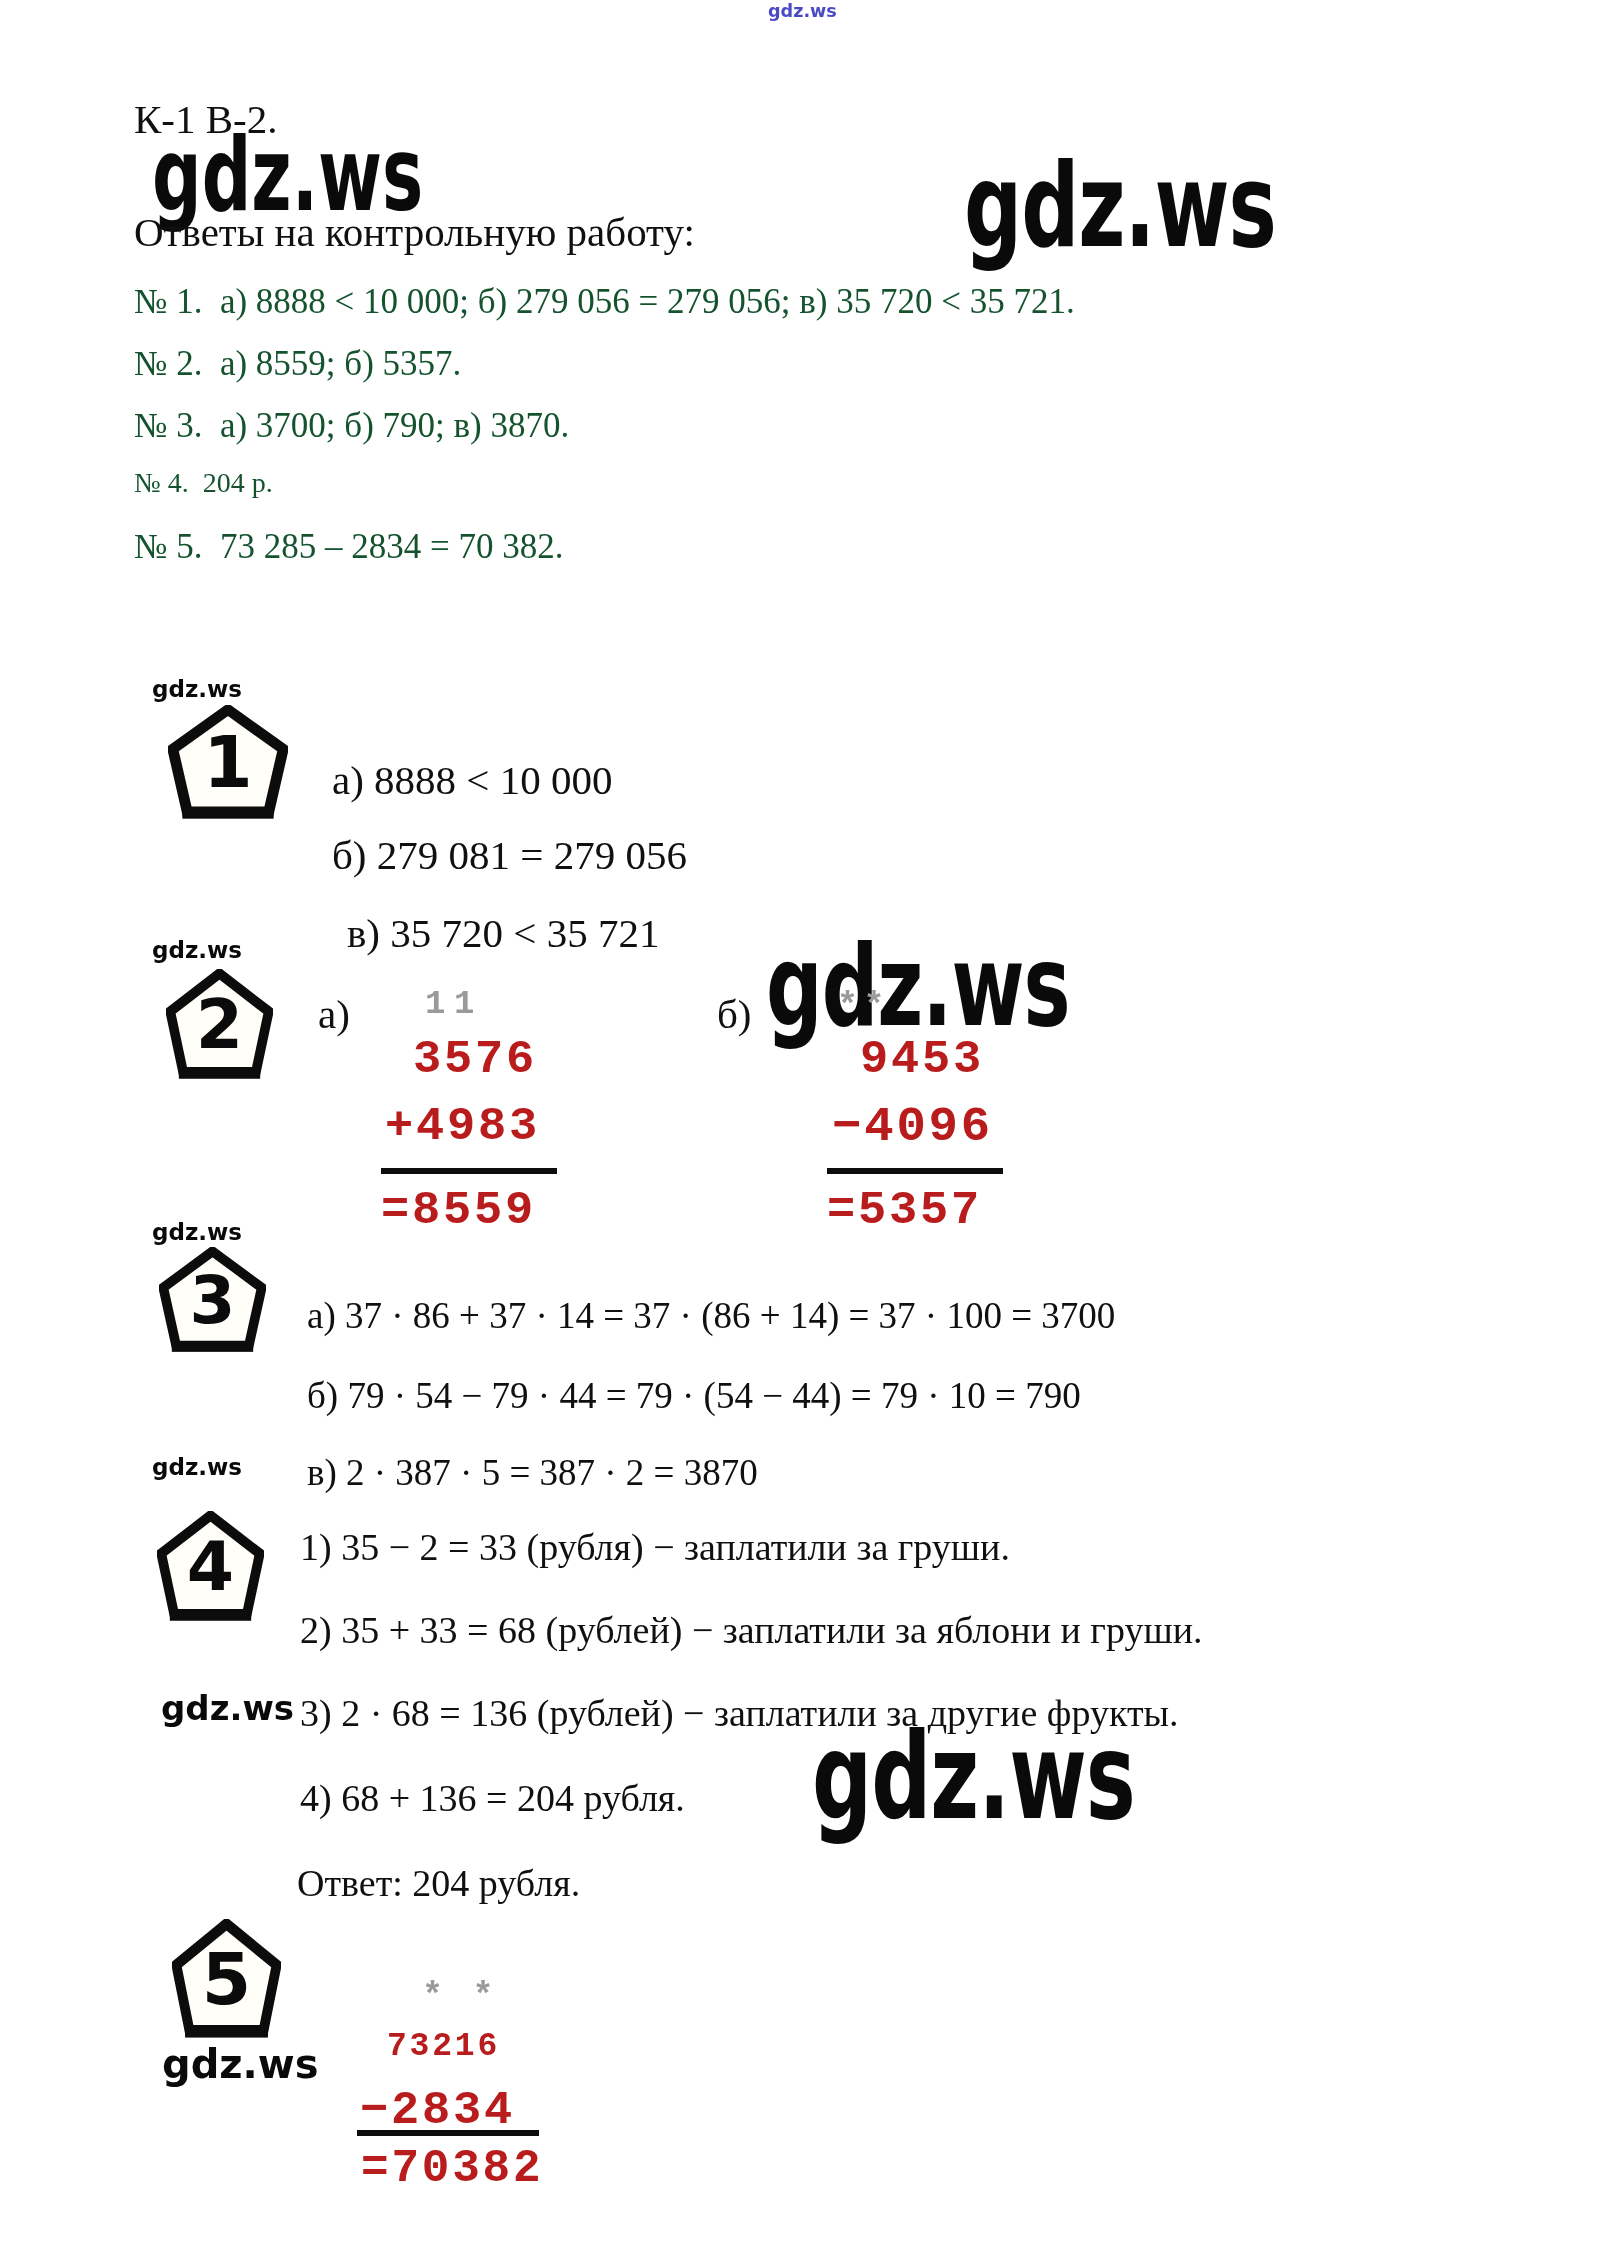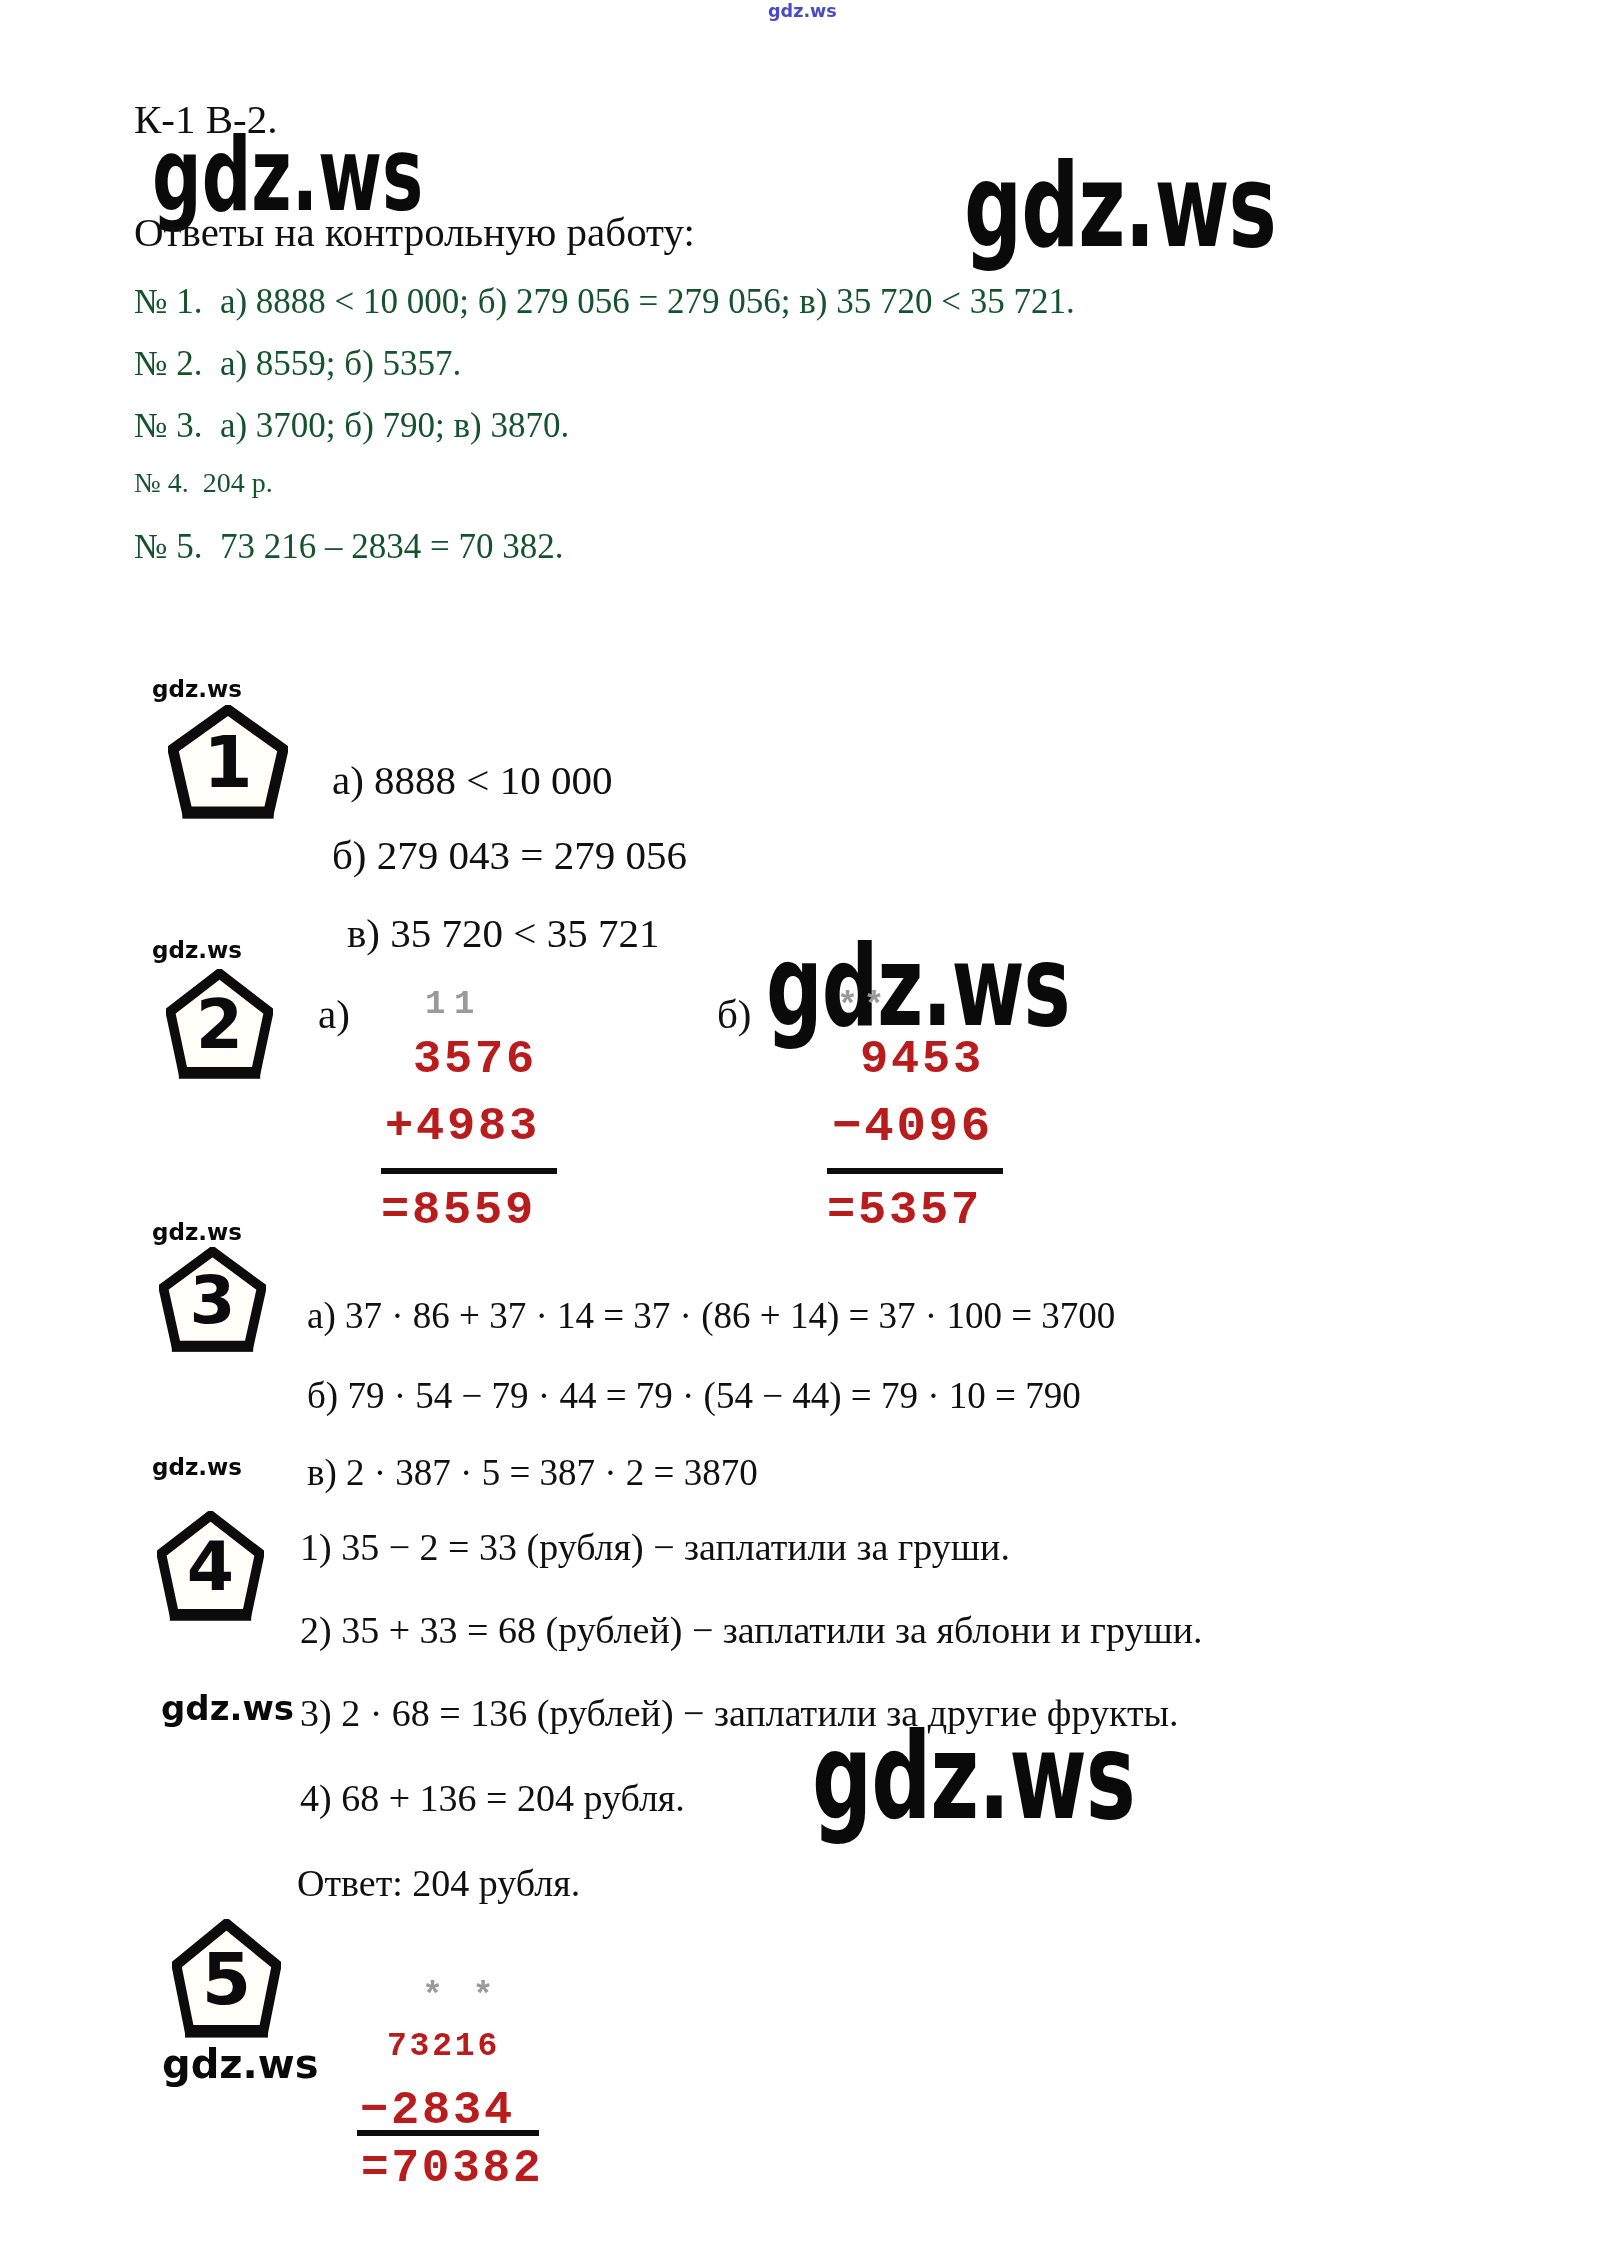--- a/index.html
+++ b/index.html
@@ -38,32 +38,32 @@
 
   <div class="abs serif-b" style="left:134px;top:99px;font-size:41px;">К-1 В-2.</div>
   <div class="abs wm wm-cond" style="left:152px;top:124px;font-size:102px;">gdz.ws</div>
   <div class="abs serif-b" style="left:134px;top:212px;font-size:41px;">Ответы на контрольную работу:</div>
   <div class="abs wm wm-big" style="left:964px;top:148px;font-size:116px;">gdz.ws</div>
 
   <div class="abs serif-r" style="left:134px;top:284px;font-size:35px;"><span>№ 1.</span>&nbsp;&nbsp;<span>а) 8888 &lt; 10 000;   б) 279 056 = 279 056;   в) 35 720 &lt; 35 721.</span></div>
   <div class="abs serif-r" style="left:134px;top:346px;font-size:35px;"><span>№ 2.</span>&nbsp;&nbsp;<span>а) 8559;   б) 5357.</span></div>
   <div class="abs serif-r" style="left:134px;top:408px;font-size:35px;"><span>№ 3.</span>&nbsp;&nbsp;<span>а) 3700;   б) 790;   в) 3870.</span></div>
   <div class="abs serif-r" style="left:134px;top:469px;font-size:28px;"><span>№ 4.</span>&nbsp;&nbsp;<span>204 р.</span></div>
-  <div class="abs serif-r" style="left:134px;top:529px;font-size:35px;"><span>№ 5.</span>&nbsp;&nbsp;<span>73 216 – 2834 = 70 382.</span></div>
+  <div class="abs serif-r" style="left:134px;top:529px;font-size:35px;"><span>№ 5.</span>&nbsp;&nbsp;<span>73 285 – 2834 = 70 382.</span></div>
 
   <div class="abs wm" style="left:152px;top:678px;font-size:23px;">gdz.ws</div>
   <div class="pent" style="left:168px;top:705px;width:120px;height:116px;">
     <svg viewBox="0 0 100 100" preserveAspectRatio="none">
       <polygon points="50,4 96,38 84,92 16,92 4,38" fill="#fffef8" stroke="#0c0c0c" stroke-width="9" stroke-linejoin="miter"></polygon>
       <rect x="12" y="88" width="76" height="10" fill="#0c0c0c"></rect>
     </svg>
     <span class="digit" style="font-size:71px;">1</span>
   </div>
   <div class="abs serif-b" style="left:332px;top:760px;font-size:41px;">а) 8888 &lt; 10 000</div>
-  <div class="abs serif-b" style="left:332px;top:835px;font-size:41px;">б) 279 043 = 279 056</div>
+  <div class="abs serif-b" style="left:332px;top:835px;font-size:41px;">б) 279 081 = 279 056</div>
   <div class="abs serif-b" style="left:347px;top:913px;font-size:41px;">в) 35 720 &lt; 35 721</div>
 
   <div class="abs wm" style="left:152px;top:939px;font-size:23px;">gdz.ws</div>
   <div class="abs wm wm-big" style="left:766px;top:930px;font-size:113px;">gdz.ws</div>
   <div class="pent" style="left:166px;top:969px;width:107px;height:112px;">
     <svg viewBox="0 0 100 100" preserveAspectRatio="none">
       <polygon points="50,4 96,38 84,92 16,92 4,38" fill="#fffef8" stroke="#0c0c0c" stroke-width="9" stroke-linejoin="miter"></polygon>
       <rect x="12" y="88" width="76" height="10" fill="#0c0c0c"></rect>
     </svg>
     <span class="digit" style="font-size:68px;">2</span>

